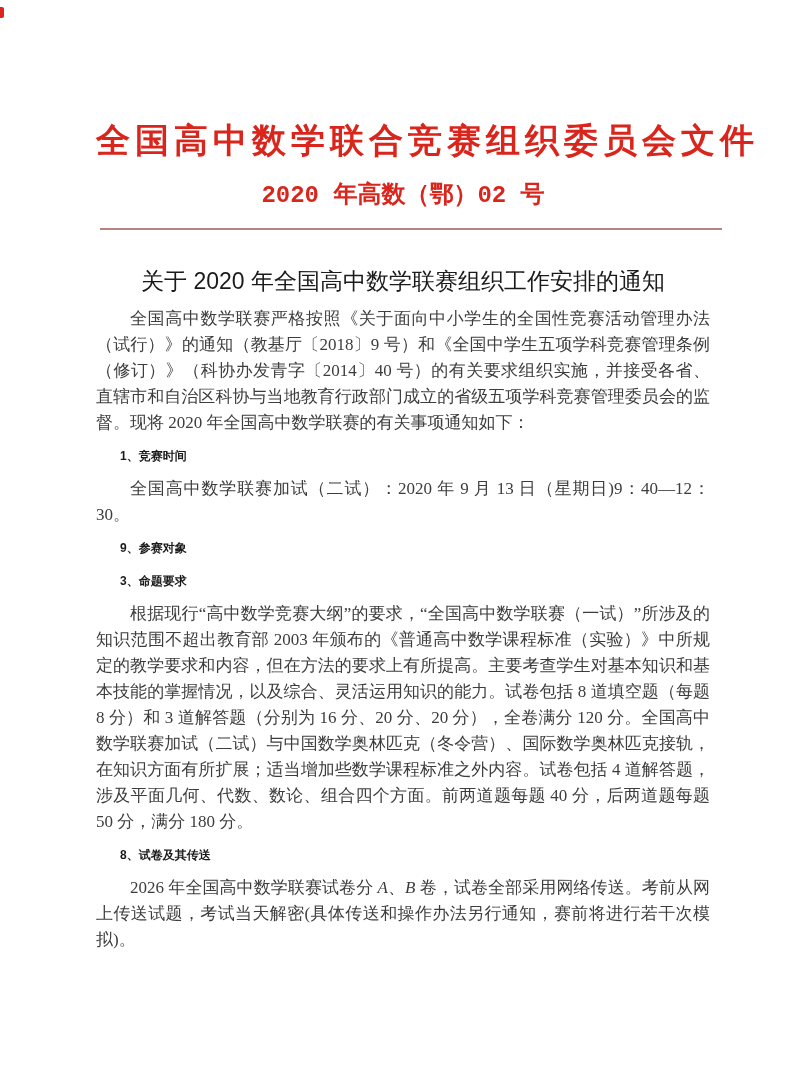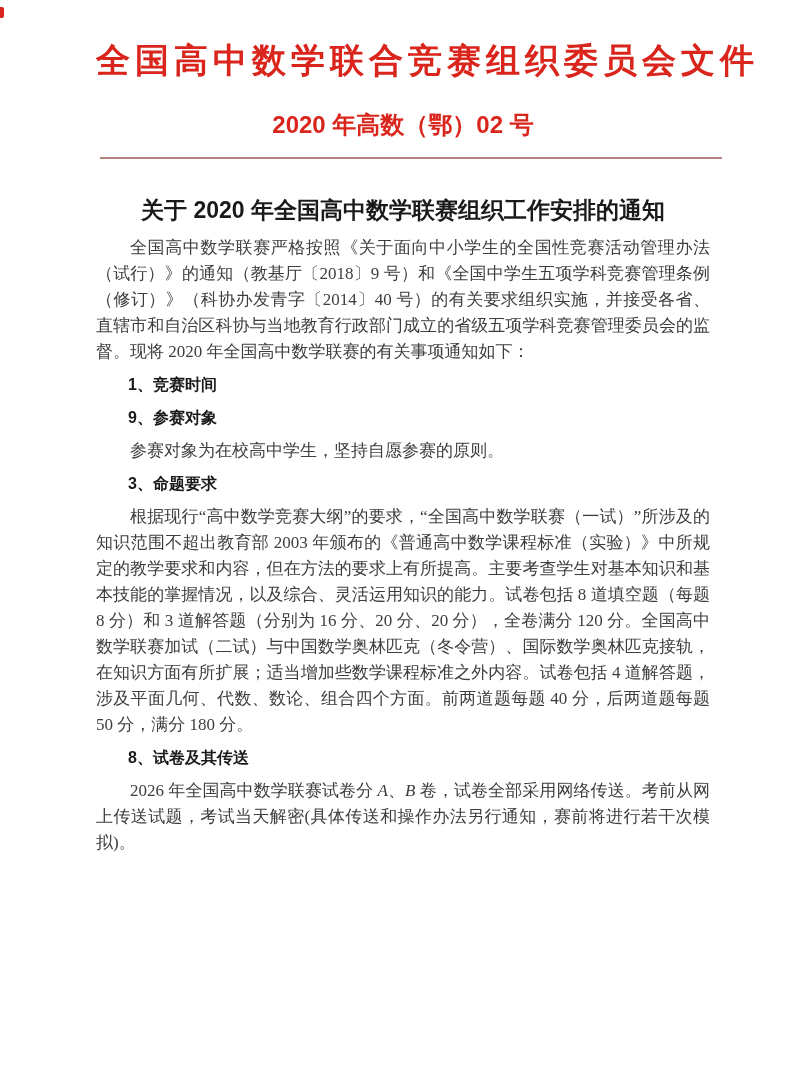--- a/index.html
+++ b/index.html
@@ -25,71 +25,71 @@
   }
   .edge-mark{
     position:absolute;
     left:0;top:7px;
     width:4px;height:11px;
     background:var(--red);
     border-radius:0 2px 2px 0;
   }
   .org-title{
     margin:0;
-    padding-top:36px;
+    padding-top:116px;
     text-align:center;
     color:var(--red);
     font-size:34px;
     line-height:49px;
     font-weight:bold;
     letter-spacing:5px;
     white-space:nowrap;
     font-family:"Liberation Serif","DejaVu Serif",serif;
   }
   .doc-number{
-    margin-top:24px;
+    margin-top:15px;
     text-align:center;
     color:var(--red);
     font-size:24px;
     line-height:32px;
     font-weight:bold;
-    font-family:Liberation Sans, sans-serif;
+    font-family:Liberation Mono, monospace;
   }
   .divider{
     margin:16px -12px 0 4px;
     height:2px;
     background:var(--divider);
   }
   .doc-title{
     margin:36px 0 0 0;
     text-align:center;
     font-size:23px;
     line-height:30px;
-    font-weight:bold;
+    font-weight:normal;
     color:var(--heading);
     font-family:"Liberation Sans","DejaVu Sans",sans-serif;
     white-space:nowrap;
   }
   .salutation{
     margin:10px 0 0 0;
     font-size:18px;
     line-height:26px;
   }
   .para{
     margin:7px 0 0 0;
     font-size:17px;
     line-height:26px;
     text-indent:2em;
     text-align:justify;
   }
   .para.intro{margin-top:10px;}
   .sec-heading{
     margin:7px 0 0 0;
     padding-left:2em;
-    font-size:16px;
+    font-size:12px;
     line-height:26px;
     font-weight:bold;
     color:var(--heading);
     font-family:"Liberation Sans","DejaVu Sans",sans-serif;
   }
   .it{
     font-style:italic;
     font-family:"Liberation Serif","DejaVu Serif",serif;
   }
 </style>
@@ -105,23 +105,23 @@
   <div class="doc-number">2020 年高数（鄂）02 号</div>
 
   <div class="divider"></div>
 
   <h2 class="doc-title">关于 2020 年全国高中数学联赛组织工作安排的通知</h2>
 
 
   <p class="para intro">全国高中数学联赛严格按照《关于面向中小学生的全国性竞赛活动管理办法（试行）》的通知（教基厅〔2018〕9 号）和《全国中学生五项学科竞赛管理条例（修订）》（科协办发青字〔2014〕40 号）的有关要求组织实施，并接受各省、直辖市和自治区科协与当地教育行政部门成立的省级五项学科竞赛管理委员会的监督。现将 2020 年全国高中数学联赛的有关事项通知如下：</p>
 
   <h3 class="sec-heading">1、竞赛时间</h3>
+  <p class="para">全国高中数学联赛加试（二试）：2020 年 9 月 13 日（星期日)9：40—12：30。</p>
 
   <h3 class="sec-heading">9、参赛对象</h3>
-  <p class="para">参赛对象为在校高中学生，坚持自愿参赛的原则。</p>
 
   <h3 class="sec-heading">3、命题要求</h3>
   <p class="para">根据现行“高中数学竞赛大纲”的要求，“全国高中数学联赛（一试）”所涉及的知识范围不超出教育部 2003 年颁布的《普通高中数学课程标准（实验）》中所规定的教学要求和内容，但在方法的要求上有所提高。主要考查学生对基本知识和基本技能的掌握情况，以及综合、灵活运用知识的能力。试卷包括 8 道填空题（每题 8 分）和 3 道解答题（分别为 16 分、20 分、20 分），全卷满分 120 分。全国高中数学联赛加试（二试）与中国数学奥林匹克（冬令营）、国际数学奥林匹克接轨，在知识方面有所扩展；适当增加些数学课程标准之外内容。试卷包括 4 道解答题，涉及平面几何、代数、数论、组合四个方面。前两道题每题 40 分，后两道题每题 50 分，满分 180 分。</p>
 
   <h3 class="sec-heading">8、试卷及其传送</h3>
   <p class="para"><span>2026 年全国高中数学联赛试卷分 </span><span class="it">A</span><span>、</span><span class="it">B</span><span> 卷，试卷全部采用网络传送。考前从网上传送试题，考试当天解密(具体传送和操作办法另行通知，赛前将进行若干次模拟)。</span></p>
 
 </div>
 
 </body></html>

